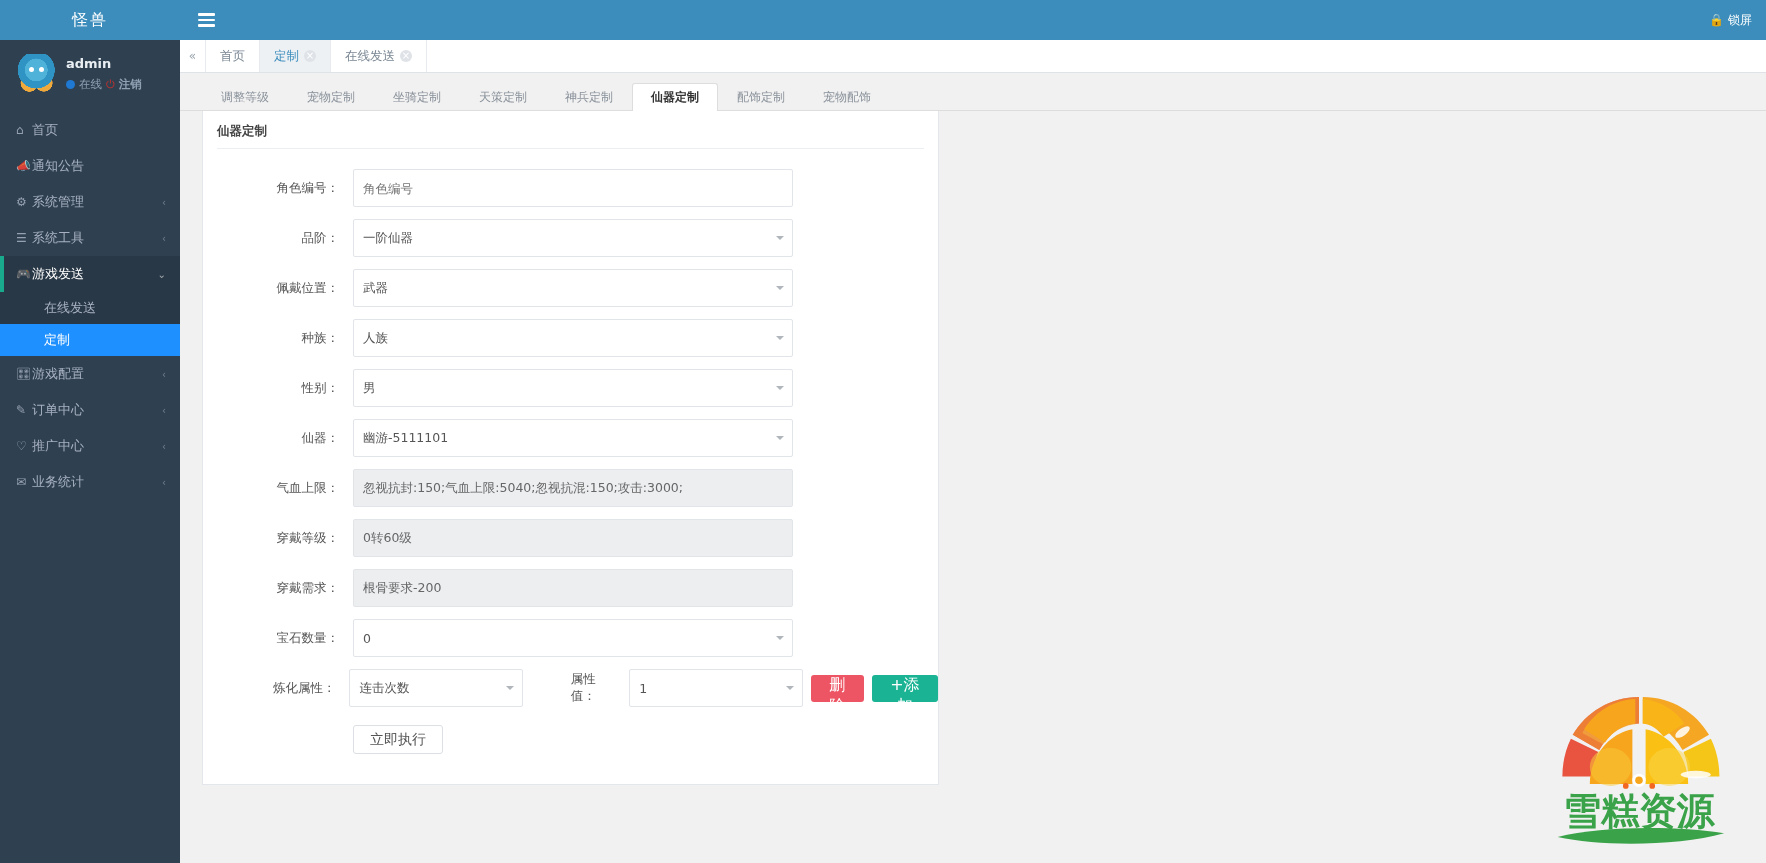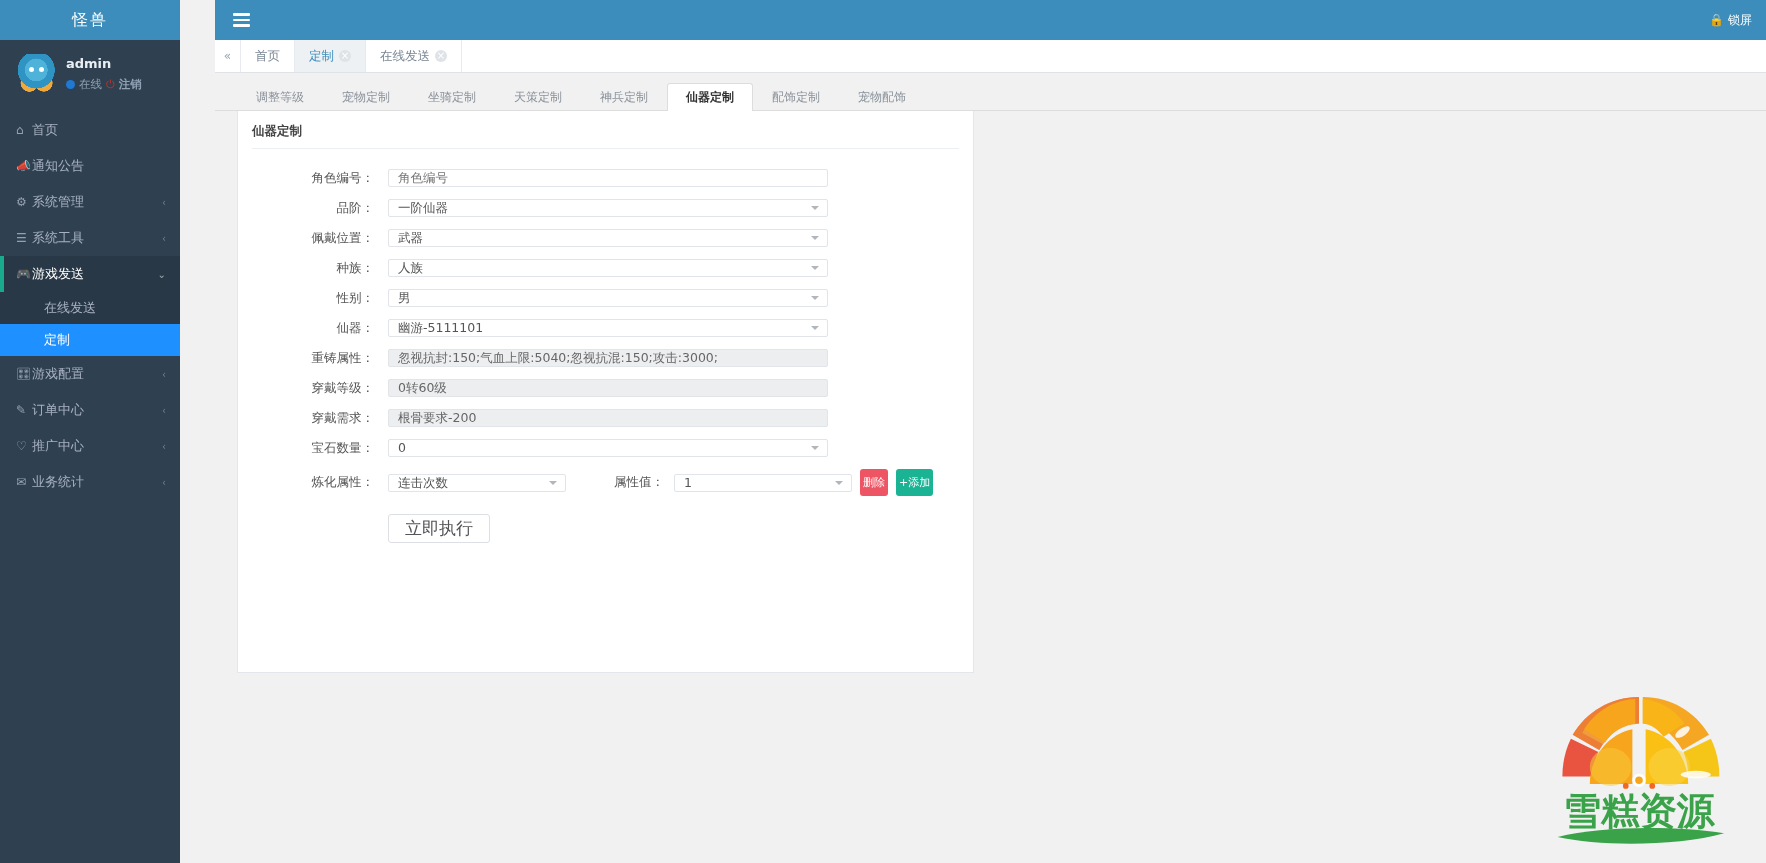--- a/index.html
+++ b/index.html
@@ -5,21 +5,21 @@
   * { box-sizing: border-box; }
   html, body {
     margin: 0; padding: 0;
     width: 1766px; height: 863px;
     overflow: hidden;
     background: #f1f1f1;
     font-family: "DejaVu Sans", "Liberation Sans", sans-serif;
     font-size: 14px;
     color: #333;
   }
-  #app { position: relative; width: 1766px; height: 863px; display: flex; gap: 35px; }
+  #app { position: relative; width: 1766px; height: 863px; display: flex; }
 
   
   .sidebar {
     width: 180px; min-width: 180px; height: 863px;
     background: #2f4050;
     position: relative; z-index: 5;
   }
   .brand {
     height: 40px; background: #3c8dbc;
     display: flex; align-items: center; justify-content: center;
@@ -135,46 +135,46 @@
   .frow {
     display: flex; align-items: center;
     margin-bottom: 12px;
   }
   .flabel {
     width: 150px; text-align: right; padding-right: 14px;
     font-size: 12.5px; color: #555;
   }
   .fctl { width: 440px; position: relative; }
   .inp {
-    width: 100%; height: 18px; line-height: 30px;
+    width: 100%; height: 38px; line-height: 30px;
     border: 1px solid #e1e5e9; border-radius: 2px;
     padding: 0 24px 0 9px; font-size: 12.5px; color: #555;
     background: #fff; font-family: inherit;
     display: block; outline: none;
   }
   .inp.readonly { background: #eceef0; color: #666; border-color: #e1e5e9; }
   .sel { appearance: none; -webkit-appearance: none; cursor: pointer; }
   .caret-ico {
     position: absolute; right: 9px; top: 50%; margin-top: -2px;
     width: 0; height: 0; border-left: 4px solid transparent;
     border-right: 4px solid transparent; border-top: 4px solid #b0b6bc;
     pointer-events: none;
   }
   .fctl.mid { width: 178px; }
   .inline-lbl { font-size: 12.5px; color: #555; padding: 0 10px 0 48px; }
   .btn {
     height: 27px; border: none; border-radius: 3px;
-    font-size: 11px; color: #fff; padding: 0 3px;
+    font-size: 16px; color: #fff; padding: 0 11px;
     cursor: pointer; font-family: inherit; margin-left: 8px;
   }
   .btn-del { background: #ed5565; }
   .btn-add { background: #1ab394; }
   .btn-exec {
     height: 29px; background: #fff; border: 1px solid #dcdfe3;
-    color: #555; border-radius: 3px; font-size: 17px;
+    color: #555; border-radius: 3px; font-size: 14px;
     padding: 0 16px; cursor: pointer; font-family: inherit;
     margin-left: 0;
     text-align: right;
   }
   .exec-row { display: flex; margin-top: 18px; }
   .exec-row .spacer { width: 150px; padding-right: 14px; }
 
   
   .watermark {
     position: absolute; right: 32px; bottom: 8px;
@@ -350,21 +350,21 @@
 
           <div class="frow">
             <div class="flabel">仙器：</div>
             <div class="fctl">
               <input class="inp sel" type="text" readonly="" value="幽游-5111101" style="">
               <span class="caret-ico"></span>
             </div>
           </div>
 
           <div class="frow">
-            <div class="flabel">重铸属性：</div>
+            <div class="flabel">气血上限：</div>
             <div class="fctl">
               <input class="inp readonly" type="text" readonly="" value="忽视抗封:150;气血上限:5040;忽视抗混:150;攻击:3000;" style="">
             </div>
           </div>
 
           <div class="frow">
             <div class="flabel">穿戴等级：</div>
             <div class="fctl">
               <input class="inp readonly" type="text" readonly="" value="0转60级" style="">
             </div>

